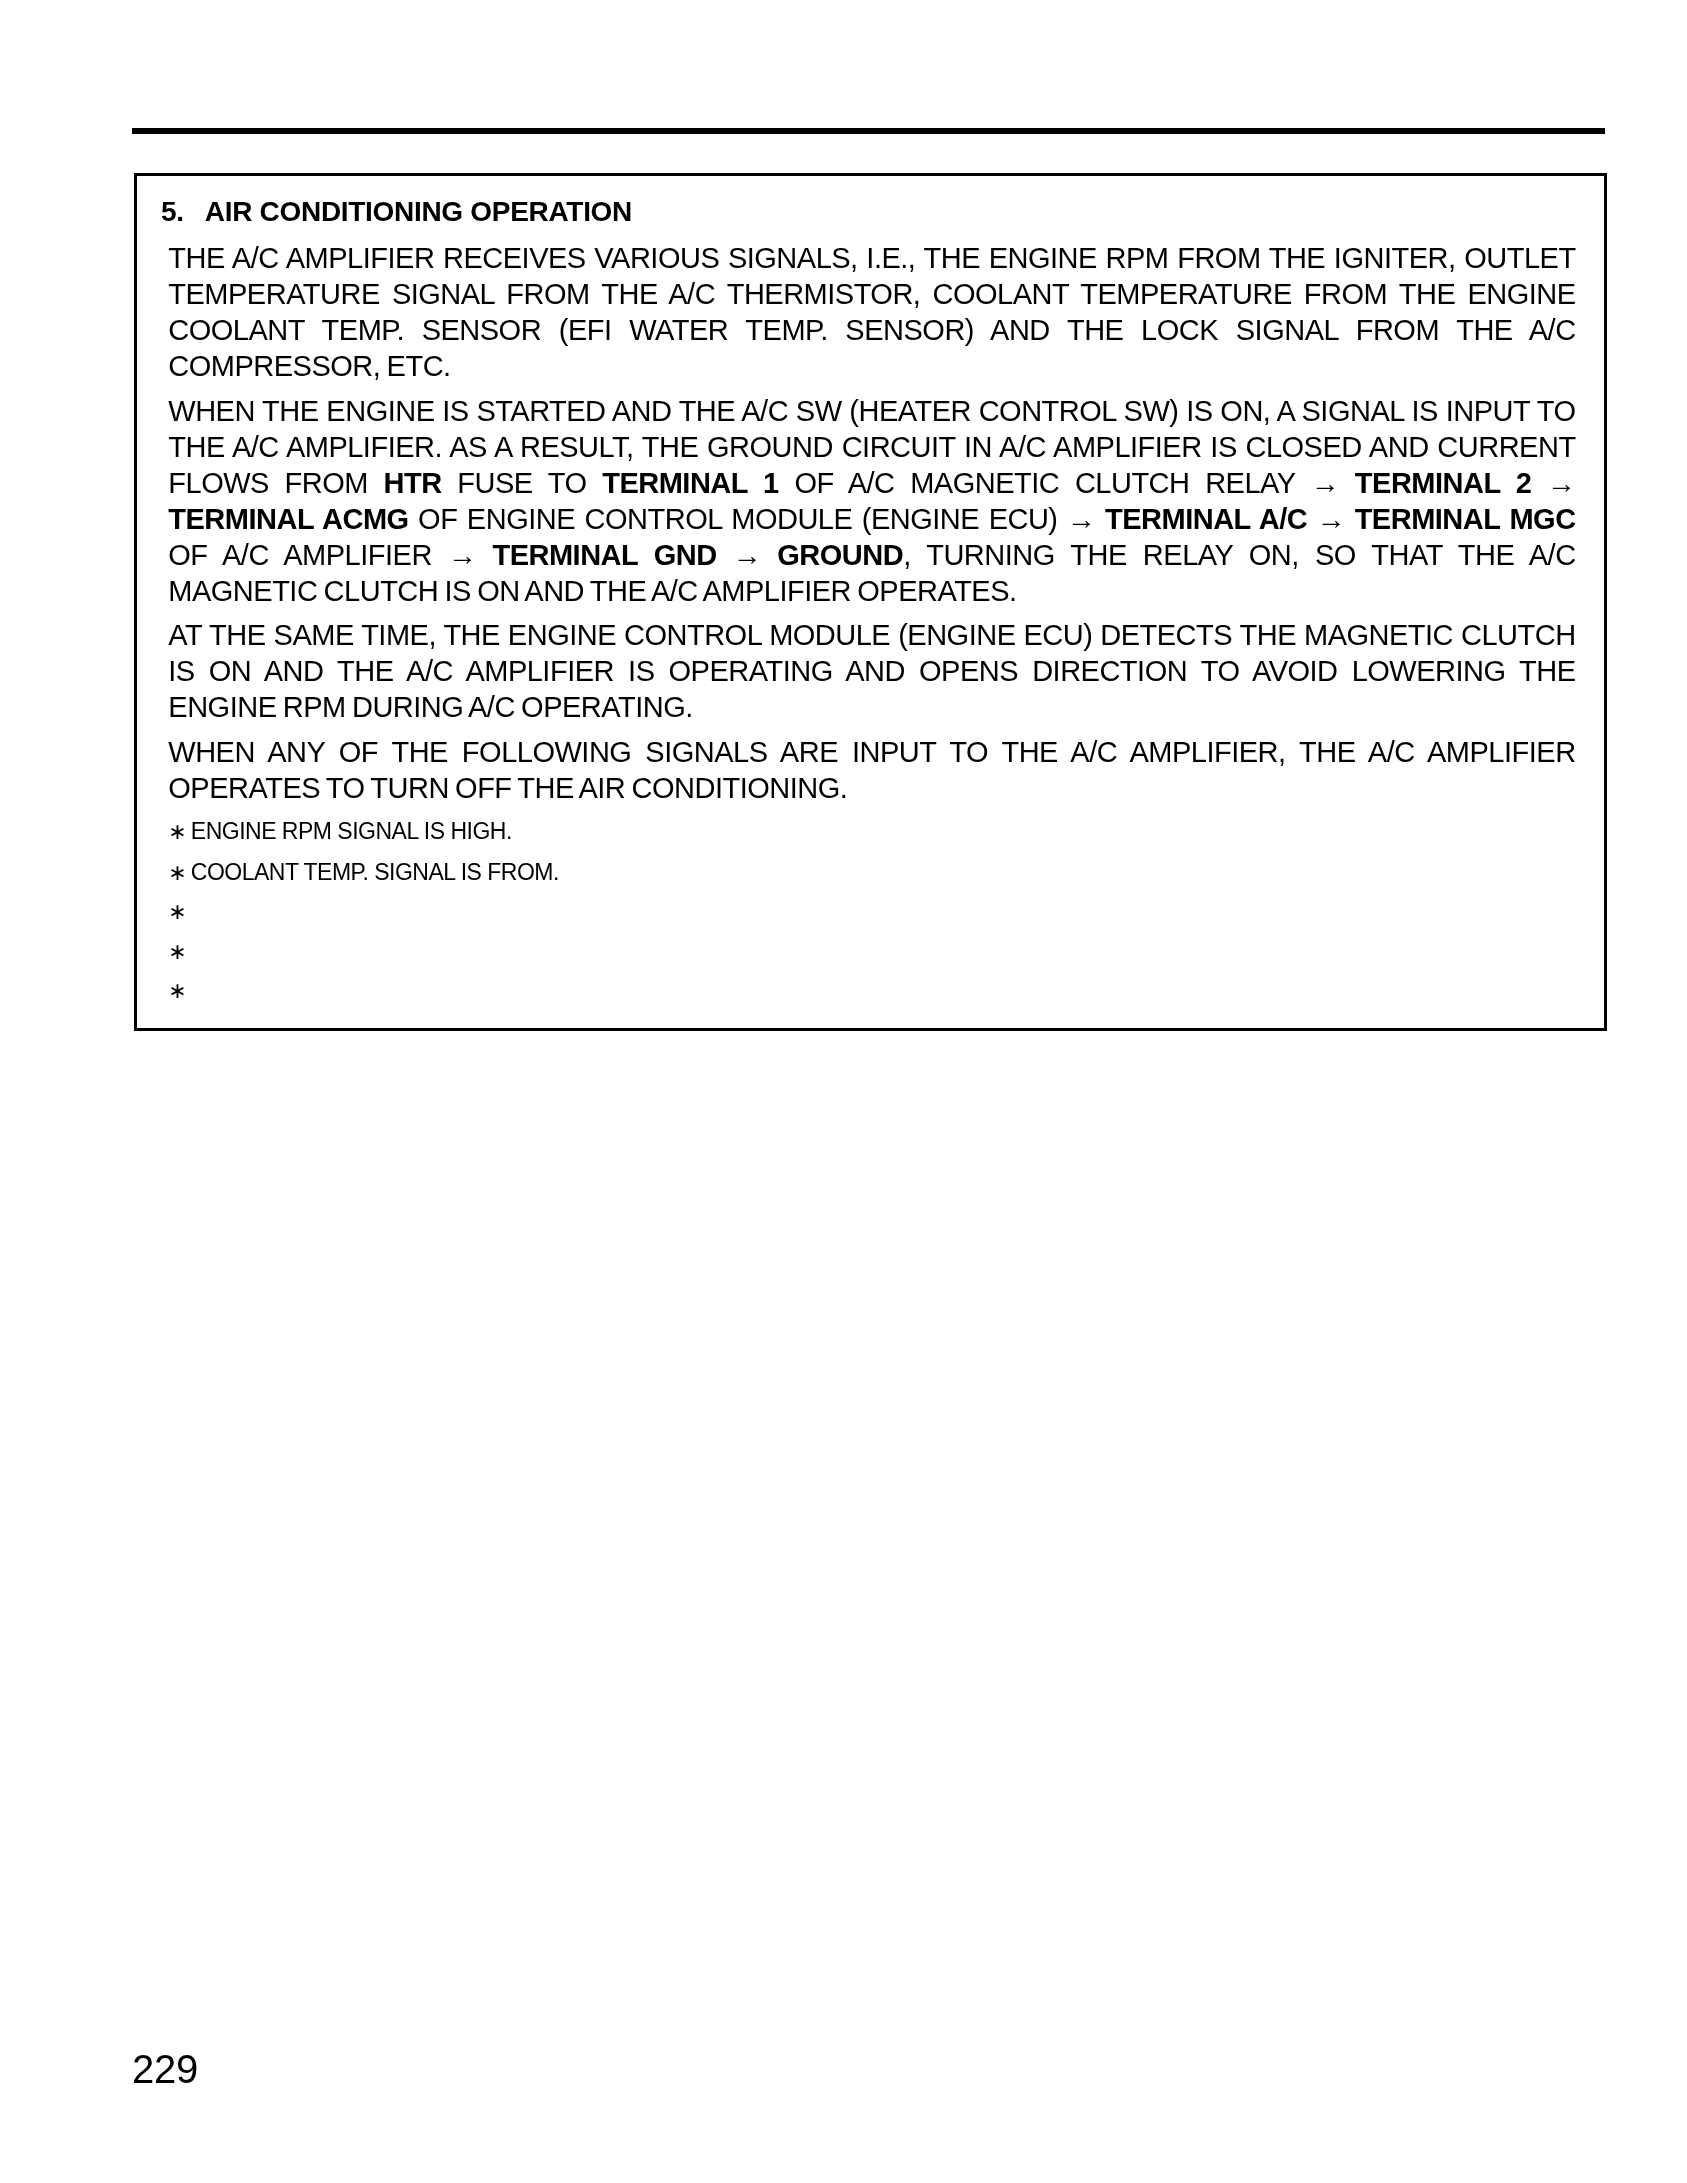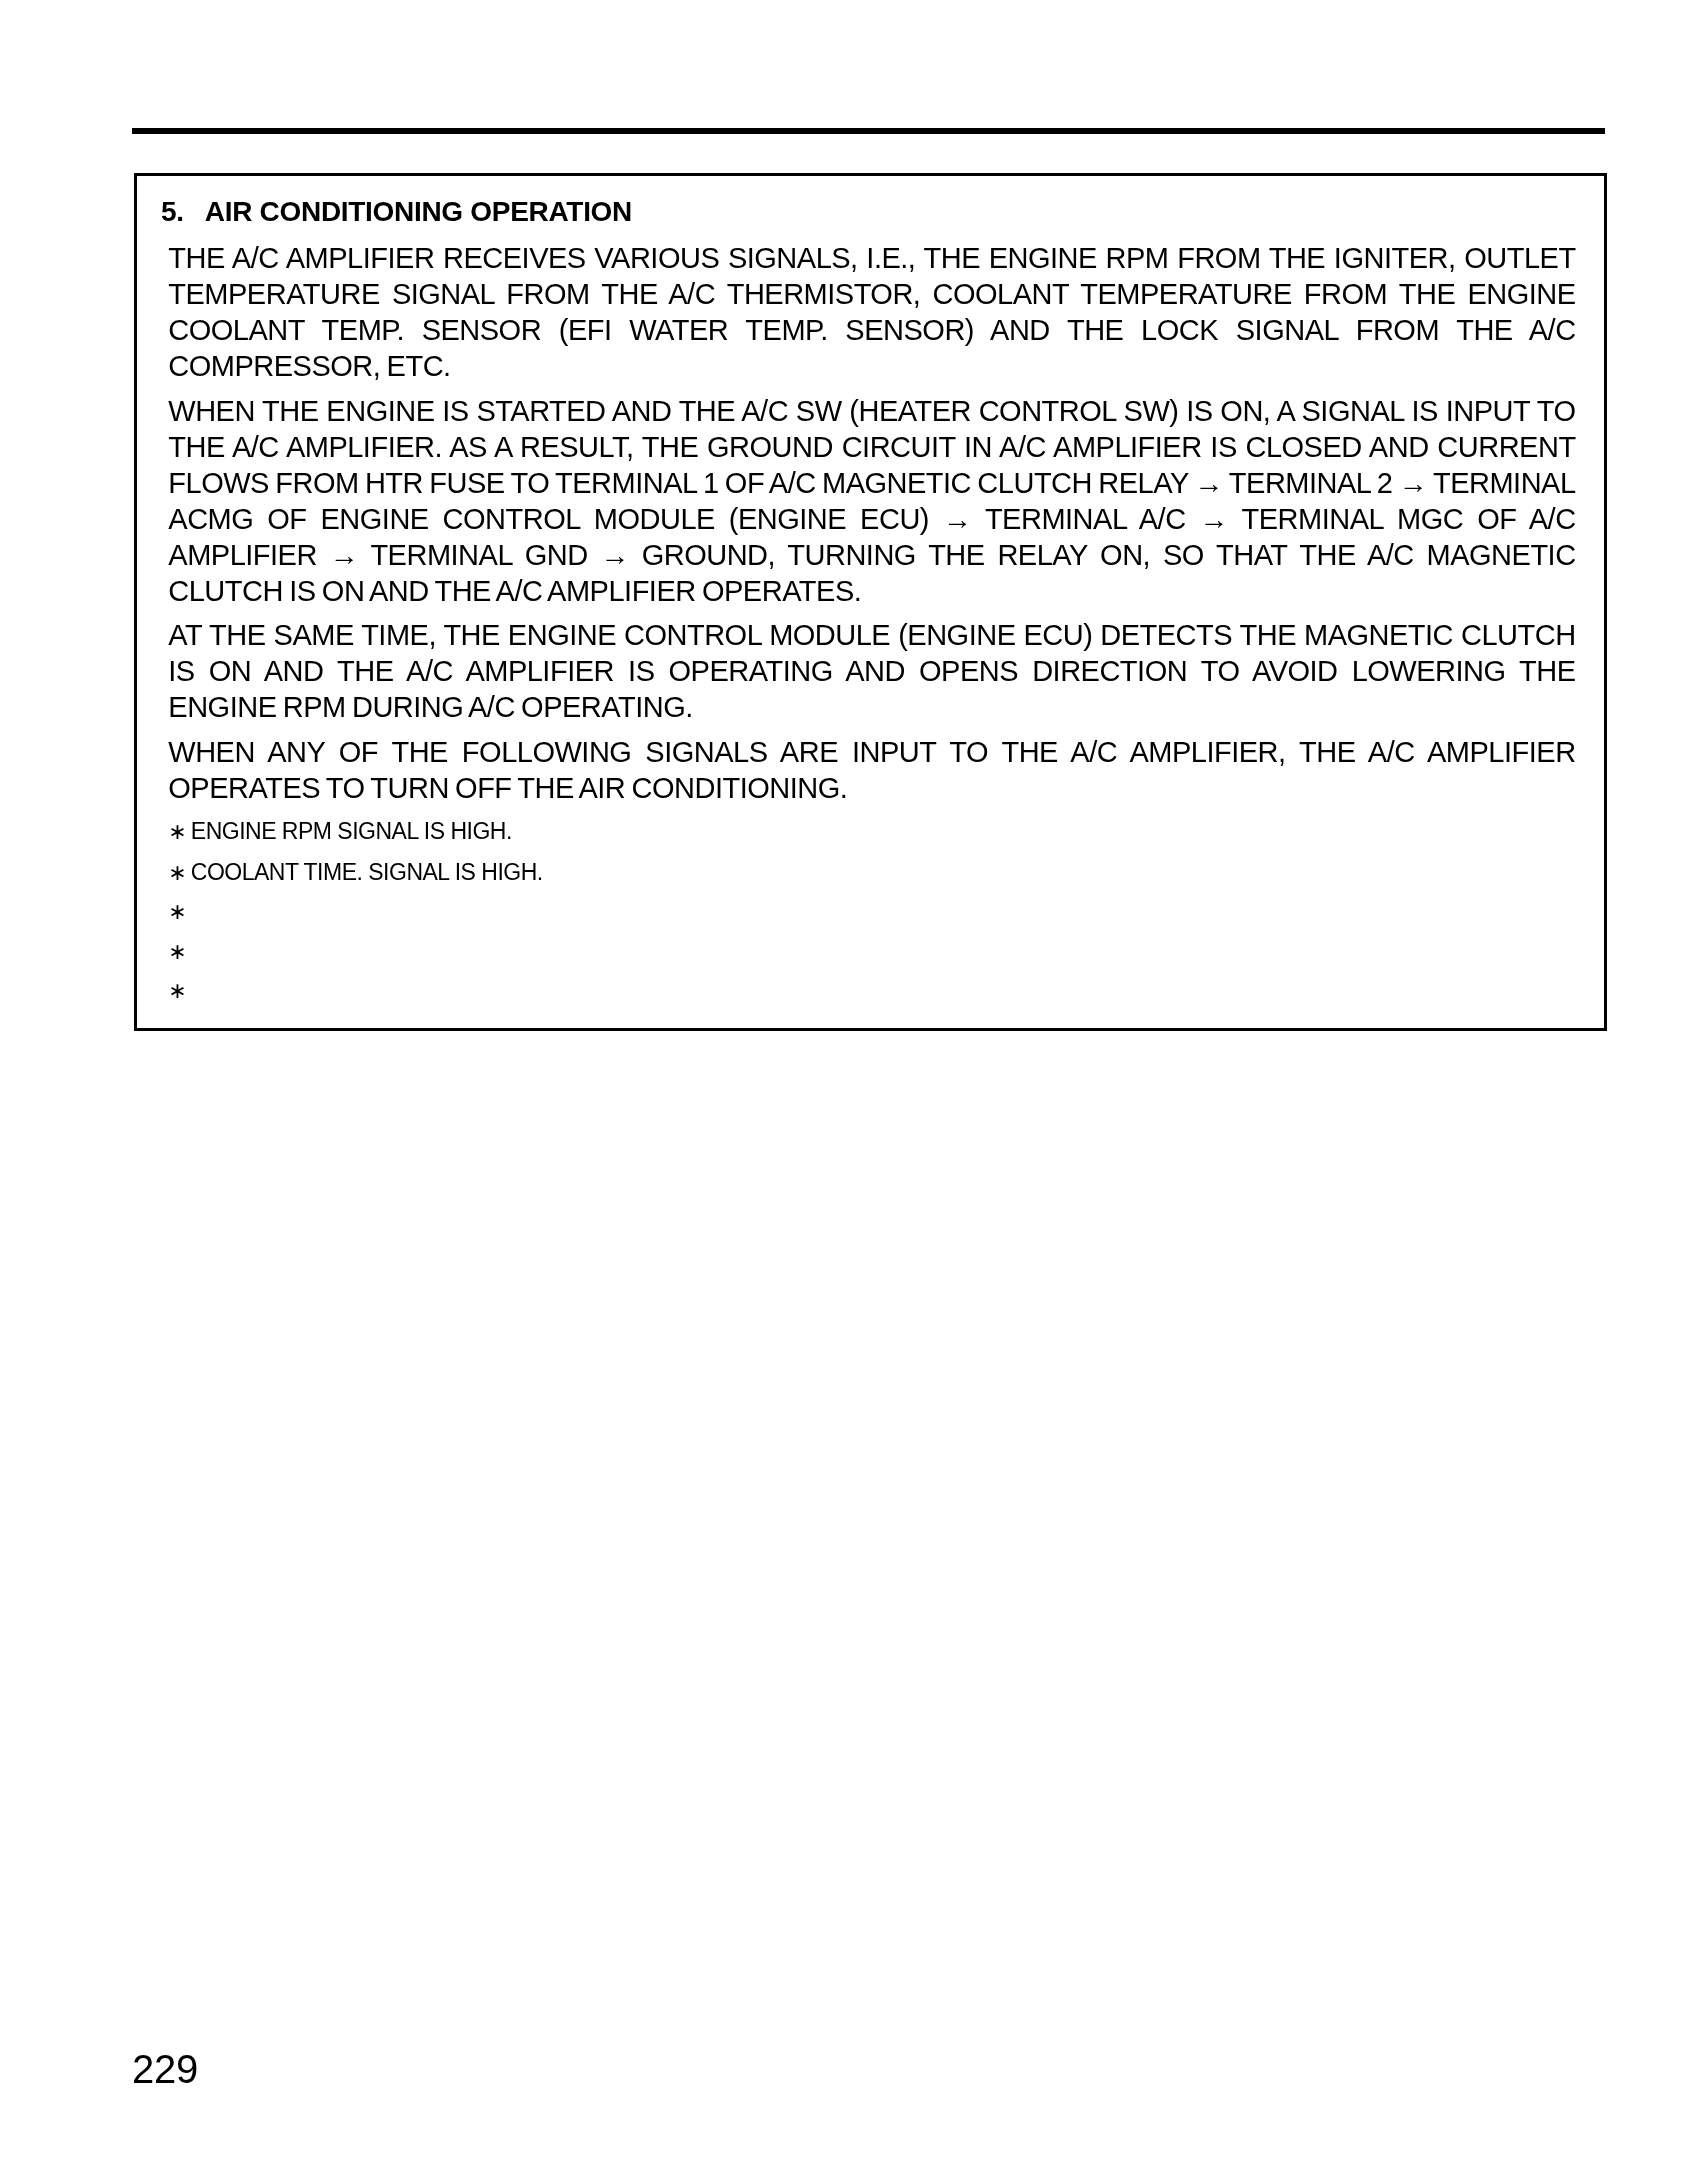--- a/index.html
+++ b/index.html
@@ -46,21 +46,21 @@
     padding-left: 7.3px; 
   }
   .para {
     font-size: 29px;
     line-height: 36px;
     letter-spacing: -0.5px;
     word-spacing: -1.3px;
     text-align: justify;
     margin-bottom: 8.6px;
   }
-  .para .b { font-weight: normal; }
+  .para .b { font-weight: bold; }
   .bullet-item {
     display: flex;
     align-items: baseline;
     font-size: 23px;
     line-height: 28.4px;
     letter-spacing: -0.5px;
     margin-top: 11.2px;
   }
   .bullet-marker {
     width: 22.5px;
@@ -95,21 +95,21 @@
       <div class="para"><span>WHEN ANY OF THE FOLLOWING SIGNALS ARE INPUT TO THE A/C AMPLIFIER, THE A/C AMPLIFIER OPERATES TO TURN OFF THE AIR CONDITIONING.</span></div>
     </div>
 
   <div class="bullet-list">
       <div class="bullet-item">
         <span class="bullet-marker">∗</span>
         <span>ENGINE RPM SIGNAL IS HIGH.</span>
       </div>
       <div class="bullet-item">
         <span class="bullet-marker">∗</span>
-        <span>COOLANT TIME. SIGNAL IS HIGH.</span>
+        <span>COOLANT TEMP. SIGNAL IS FROM.</span>
       </div>
       <div class="bullet-item">
         <span class="bullet-marker">∗</span>
       </div>
       <div class="bullet-item">
         <span class="bullet-marker">∗</span>
       </div>
       <div class="bullet-item">
         <span class="bullet-marker">∗</span>
       </div>

